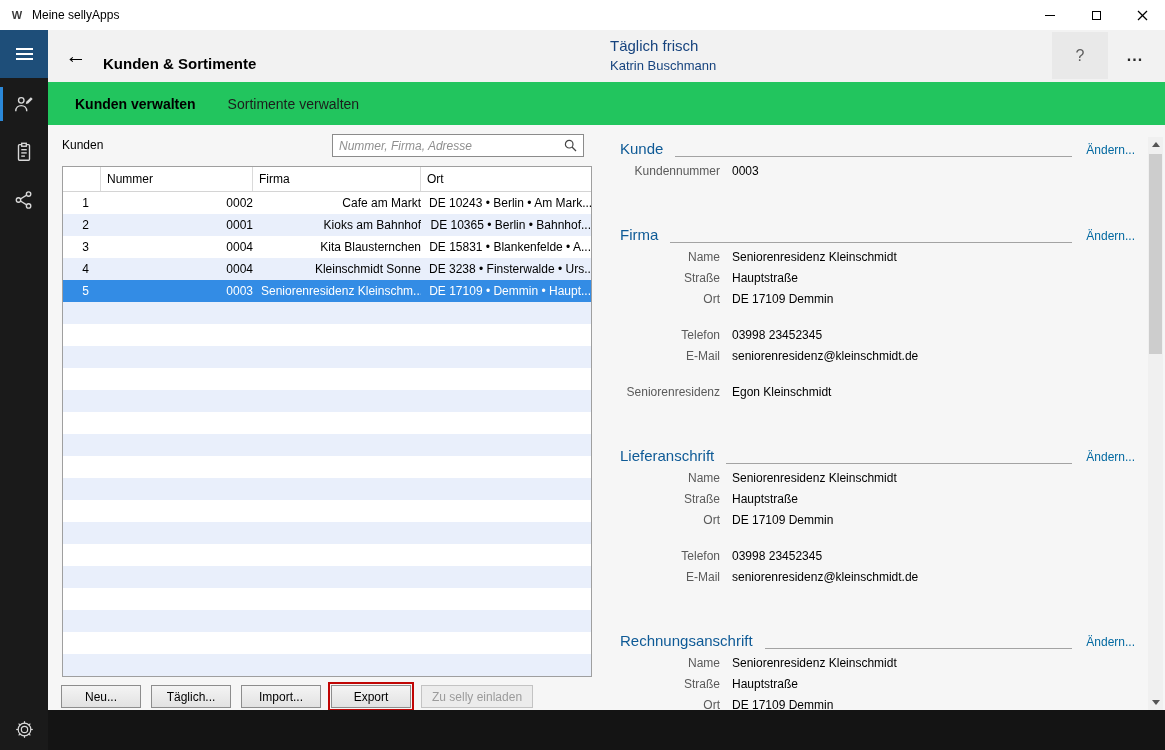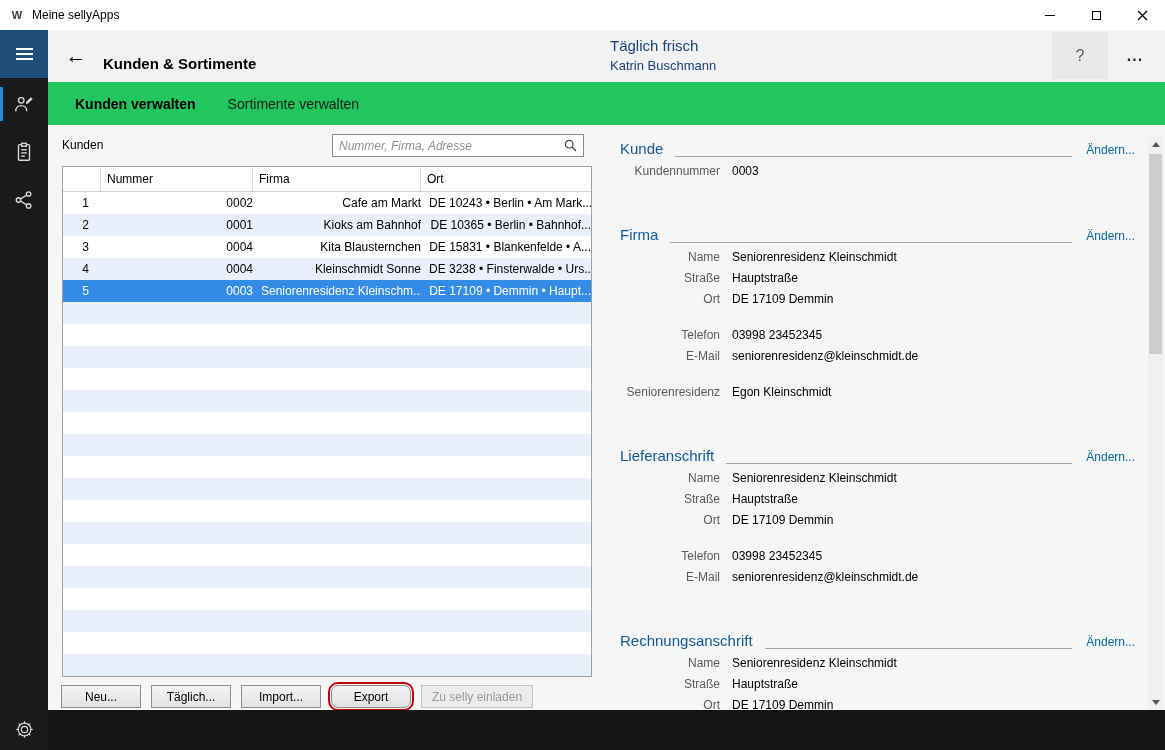--- a/index.html
+++ b/index.html
@@ -70,21 +70,21 @@
   .td.c0 { width:38px; text-align:right; padding-right:12px; }
   .td.c1 { width:152px; padding-left:6px; }
   .td.c2 { width:168px; padding-left:8px; }
   .td.c3 { flex:1; padding-left:8px; }
   .filler { position:absolute; left:0; right:0; top:135px; bottom:0;
     background:repeating-linear-gradient(to bottom,#e9effb 0px,#e9effb 22px,#ffffff 22px,#ffffff 44px); }
 
   
   .actions { position:absolute; left:5px; top:560px; display:flex; gap:10px; align-items:center;margin-left:8px; }
   .btn { height:23px; min-width:80px; font-size:12px; background:linear-gradient(#f4f4f4,#e2e2e2); border:1px solid #8d8d8d; display:flex; align-items:center; justify-content:center; padding:0 10px; cursor:default; }
-  .btn.export { outline:2px solid #c00504; outline-offset:1px;border-radius:7px; }
+  .btn.export { outline:2px solid #c00504; outline-offset:1px; }
   .btn.disabled { background:#ececec; color:#9b9b9b; border-color:#c3c3c3; }
 
   
   .details { position:absolute; left:572px; top:10px; width:515px; }
   .section { margin-bottom:40px; }
   .sec-head { display:flex; align-items:flex-end; height:22px; margin-bottom:3px; }
   .sec-title { font-size:15px; color:#0e5a96; white-space:nowrap; }
   .sec-rule { flex:1; height:1px; background:#a3a3a3; margin:0 14px 0 12px; }
   .change-link { font-size:12px; color:#0369a1; white-space:nowrap; cursor:pointer; }
   .frow { display:flex; height:21px; align-items:center; font-size:12px; }

